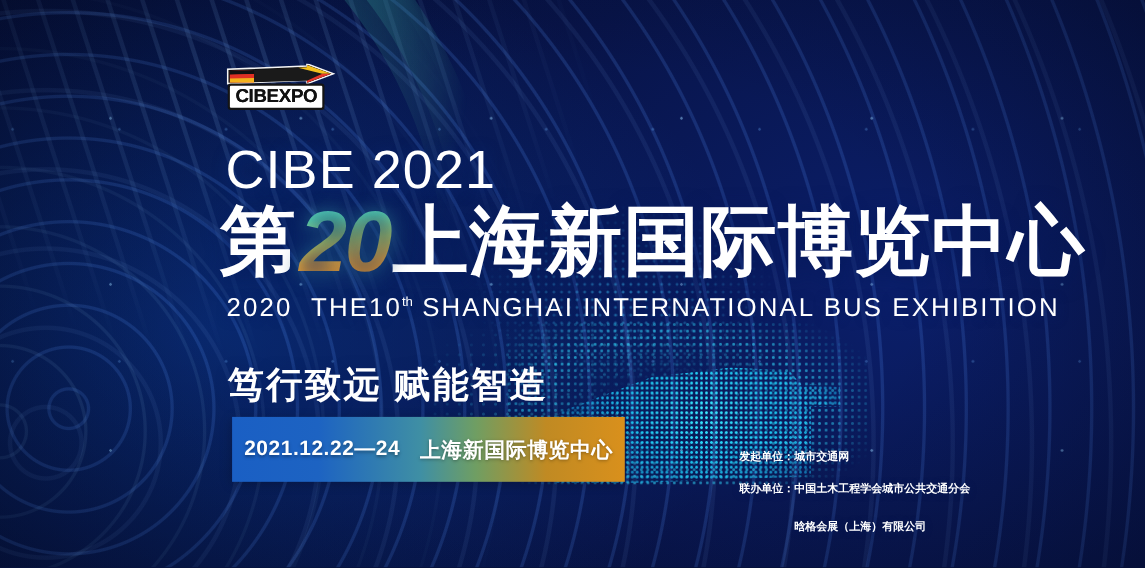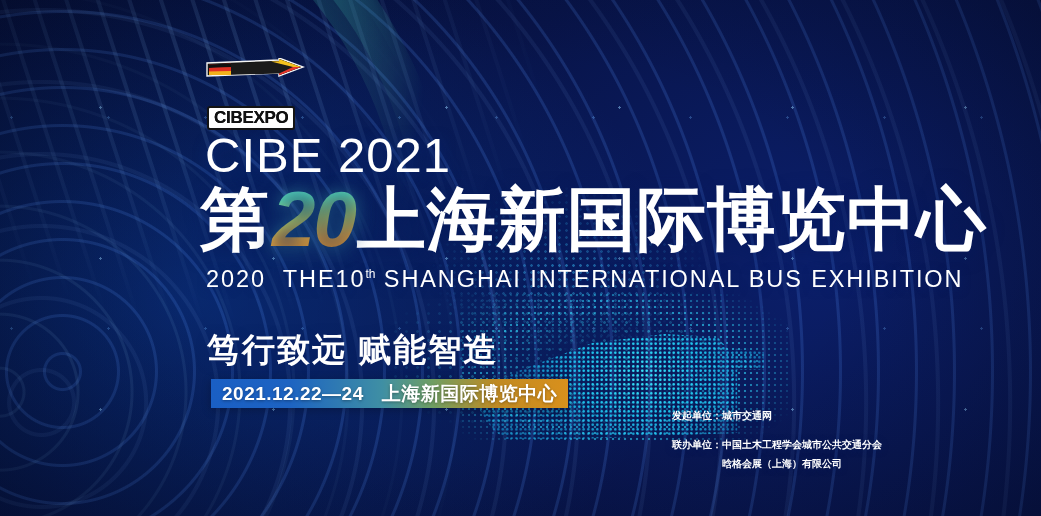--- a/index.html
+++ b/index.html
@@ -161,21 +161,20 @@
   .logos{position:absolute;left:205px;top:56px;display:flex;align-items:center;gap:30px;}
 
   .cibexpo{position:relative;width:103px;height:50px;}
   .cibexpo .arrow{
     position:absolute;left:0;top:2px;width:100px;height:22px;
   }
   .cibexpo .plate{
     position:absolute;left:2px;top:20px;
     background:#fff;border:2px solid #141414;border-radius:3px;
     padding:1px 5px 2px 5px;
-    margin-top:30px;
   }
   .cibexpo .plate span{
     font-family:"Liberation Sans",sans-serif;
     font-weight:700;font-size:17px;letter-spacing:-.3px;color:#111;
     text-shadow:0 0 0 #000;line-height:1;display:block;
   }
 
   .hfcie{position:relative;width:105px;height:46px;}
   .hfcie .slab{
     position:absolute;left:6px;top:2px;width:96px;height:14px;
@@ -239,21 +238,21 @@
   .slogan{
     position:absolute;left:207px;top:328px;
     font-family:"Liberation Sans","DejaVu Sans",sans-serif;
     font-weight:700;font-size:33px;letter-spacing:2px;color:#fff;
     white-space:nowrap;
     text-shadow:0 2px 12px rgba(8,30,100,.85);
   }
 
   .datebar{
     position:absolute;left:211px;top:379px;height:29px;
-    display:flex;align-items:center;padding:0 11px;
+    display:flex;align-items:center;padding:15px 11px;
     background:linear-gradient(90deg,#1a5fc4 0%,#1d63c2 22%,#3f8fa4 48%,#6f9e63 62%,#c08a23 80%,#d9901c 100%);
     box-shadow:0 2px 10px rgba(0,0,0,.25);
   }
   .datebar span{
     font-family:"Liberation Sans","DejaVu Sans",sans-serif;
     font-weight:700;font-size:19px;letter-spacing:.5px;color:#fff;
     white-space:nowrap;
     text-shadow:0 1px 3px rgba(0,0,0,.35);
   }
   .datebar .gap{display:inline-block;width:18px;}
@@ -262,21 +261,21 @@
     position:absolute;left:672px;top:408px;
     font-family:"Liberation Sans","DejaVu Sans",sans-serif;
     color:#fff;font-weight:700;font-size:10px;line-height:1.55;
     text-shadow:0 1px 6px rgba(5,25,90,.75);
     white-space:nowrap;
   }
   .orgs .row{display:flex;}
   .orgs .row + .row{margin-top:13px;}
   .orgs .lbl{flex:0 0 auto;}
   .orgs .val{display:flex;flex-direction:column;}
-  .orgs .val .l2{margin-top:4px;}
+  .orgs .val .l2{margin-top:20px;}
 </style>
 </head>
 <body>
 
 <div id="poster">
 
   <div class="layer arcs"></div>
   <div class="layer arcs2"></div>
   <div class="layer streaks"></div>
 

